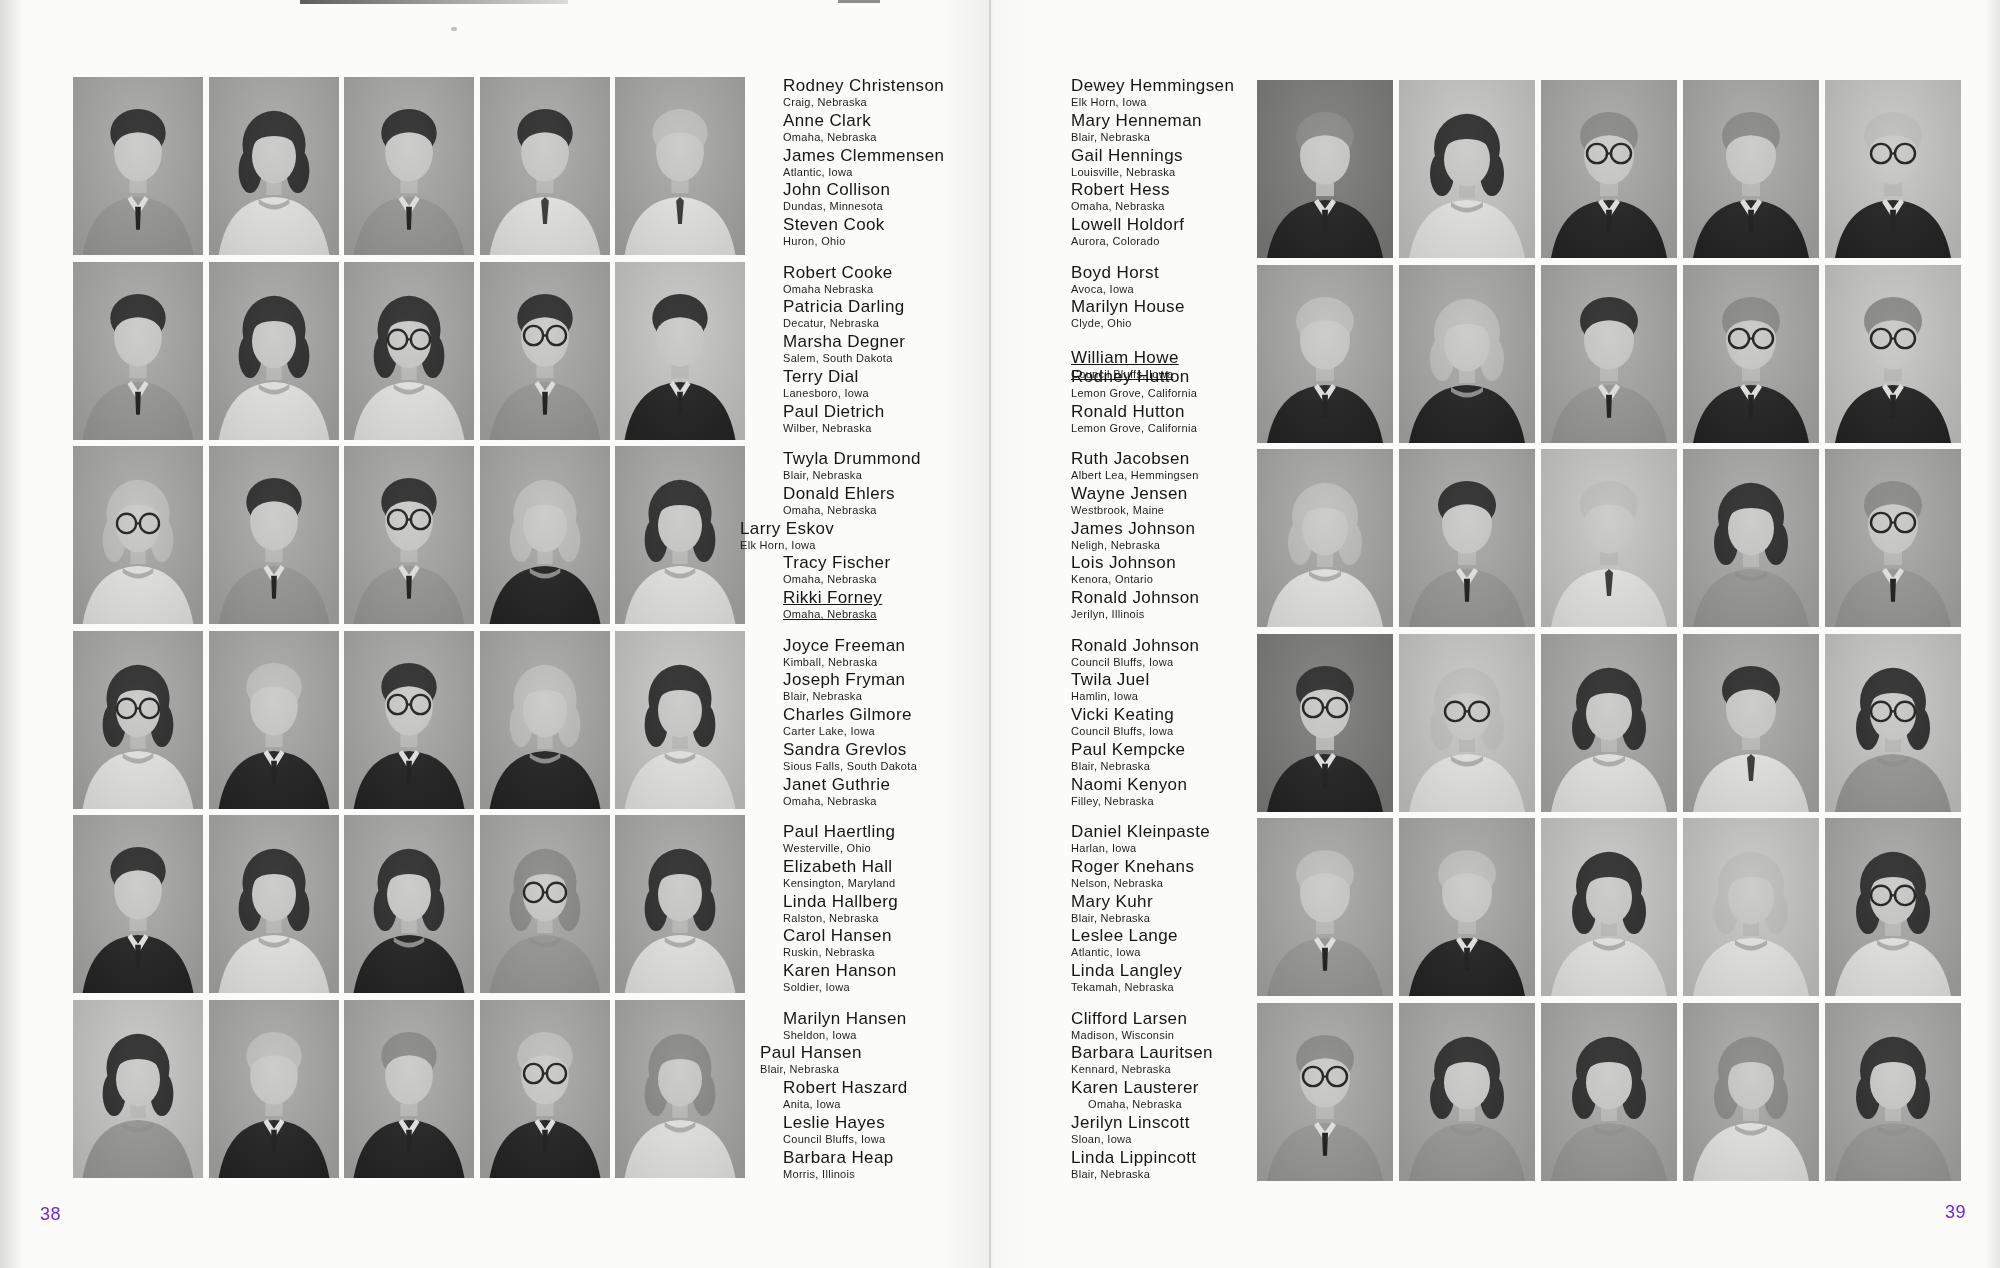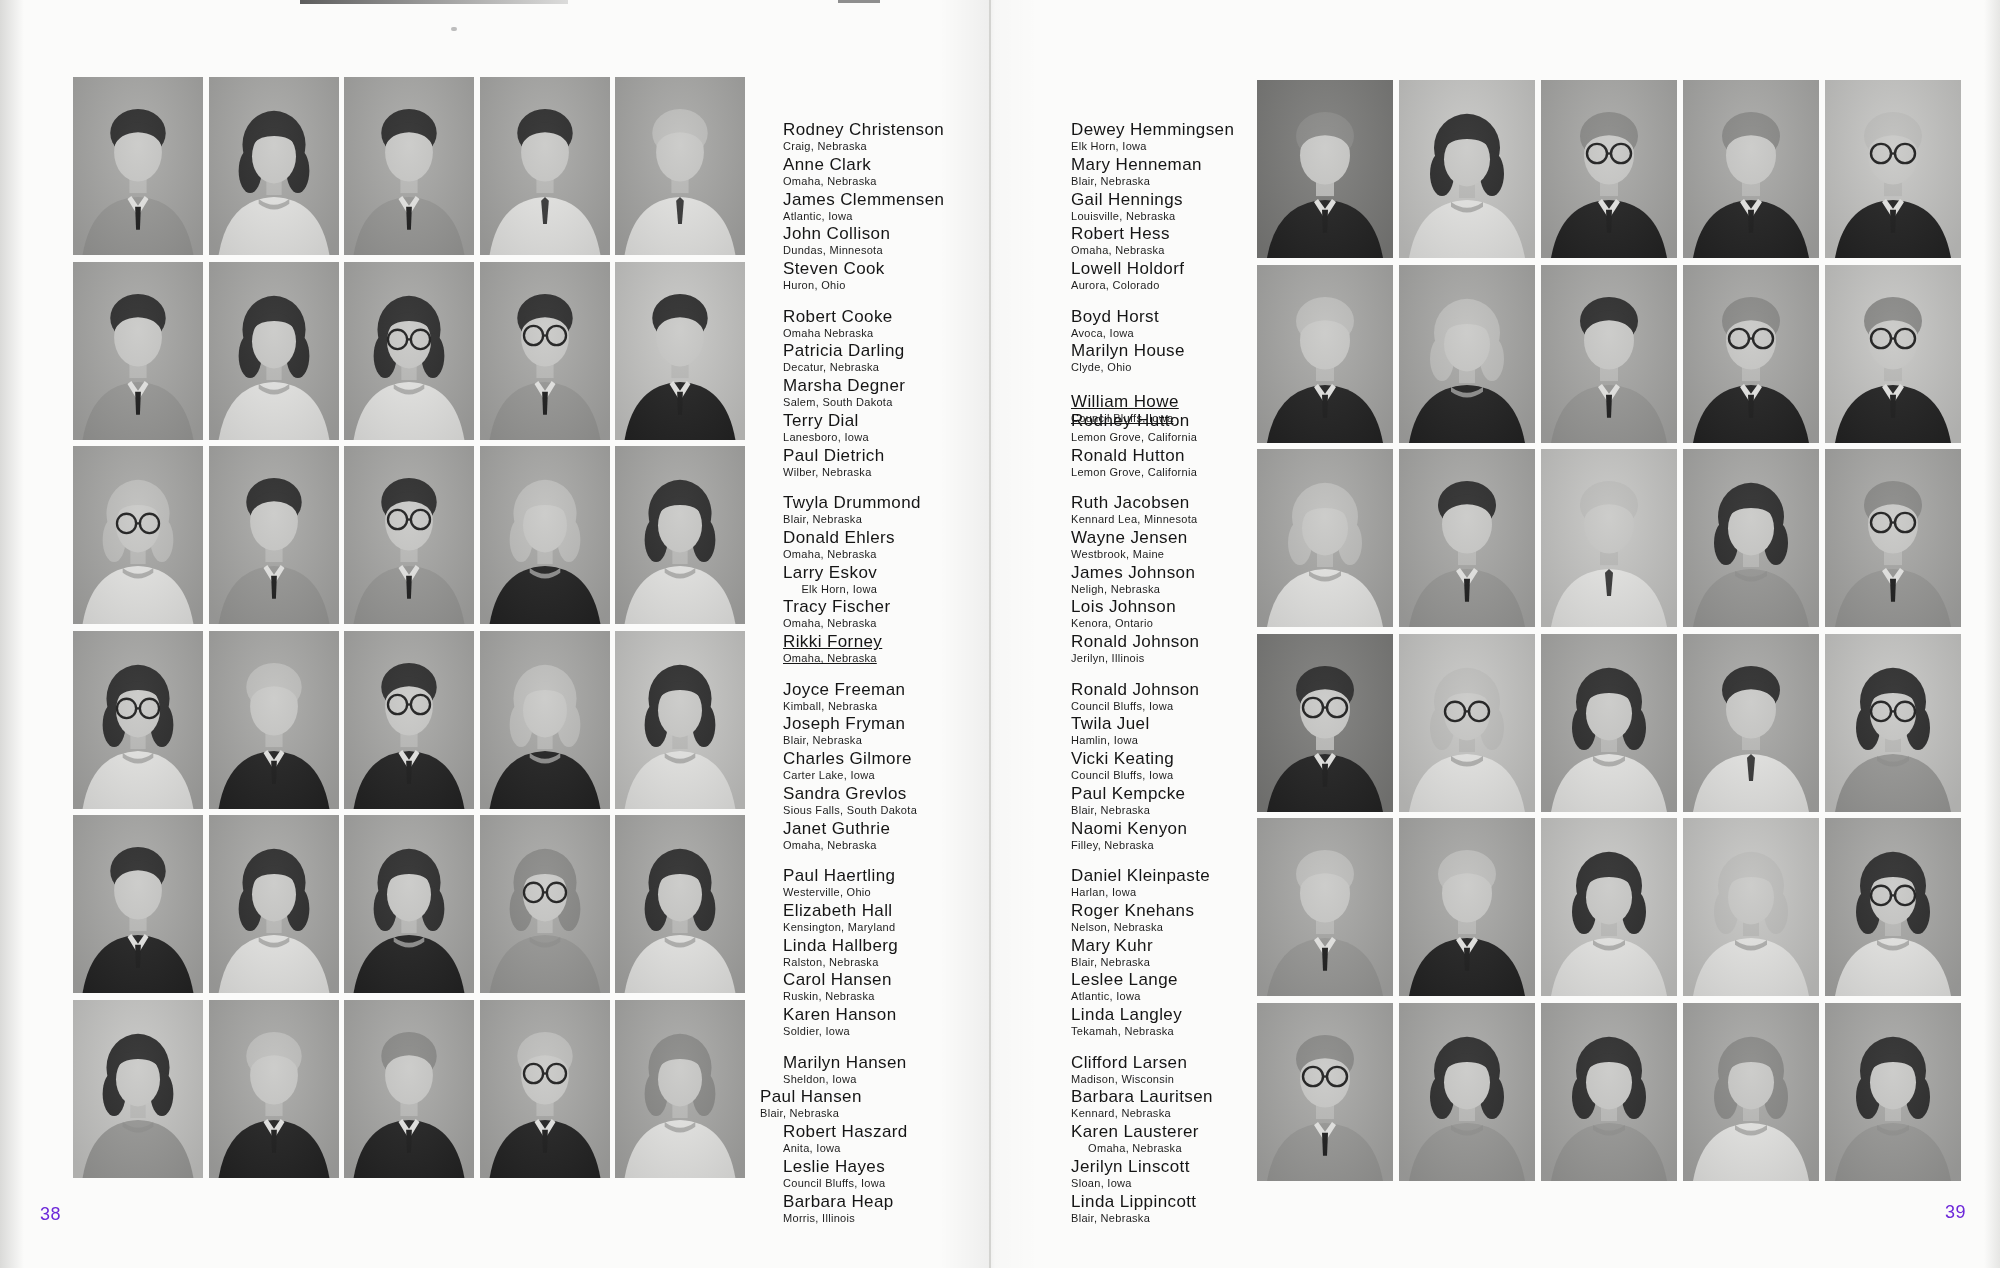--- a/index.html
+++ b/index.html
@@ -19,21 +19,21 @@
   .gutter-line{position:absolute;left:989px;top:0;width:2px;height:100%;background:#d3d3d0;}
 
   
   .photo{position:absolute;margin:0;padding:0;box-shadow:inset 0 0 0 1px rgba(0,0,0,0.18);}
   .photo:after{content:'';position:absolute;left:0;top:0;right:0;bottom:0;
     background:radial-gradient(ellipse at 50% 38%, rgba(255,255,255,0.07), rgba(0,0,0,0.12) 92%);}
   .photo svg{display:block;}
 
   
   .entry{position:absolute;white-space:nowrap;}
-  .entry .nm{font-size:17px;line-height:19px;letter-spacing:0.4px;color:#151515;margin-top:44px;}
+  .entry .nm{font-size:17px;line-height:19px;letter-spacing:0.4px;color:#151515;}
   .entry .loc{font-size:11px;line-height:15px;letter-spacing:0.3px;color:#1d1d1d;}
 
   .page-number{position:absolute;font-size:18px;color:#6d28d9;letter-spacing:0.5px;}
   .pn-left{left:40px;top:1204px;}
   .pn-right{left:1945px;top:1202px;}
 
   
   .streak-a{position:absolute;left:300px;top:0;width:268px;height:4px;
     background:linear-gradient(to right, rgba(40,40,40,0.75), rgba(40,40,40,0.15));}
   .streak-b{position:absolute;left:838px;top:0;width:42px;height:3px;background:rgba(70,70,70,0.6);}
@@ -506,21 +506,21 @@
           <div class="loc">Wilber, Nebraska</div>
         </div>
         <div class="entry" style="left: 783px; top: 449px;">
           <div class="nm">Twyla Drummond</div>
           <div class="loc">Blair, Nebraska</div>
         </div>
         <div class="entry" style="left: 783px; top: 483.8px;">
           <div class="nm">Donald Ehlers</div>
           <div class="loc">Omaha, Nebraska</div>
         </div>
-        <div class="entry" style="left: 783px; top: 518.6px; text-align: right;">
+        <div class="entry" style="left: 740px; top: 518.6px;">
           <div class="nm">Larry Eskov</div>
           <div class="loc">Elk Horn, Iowa</div>
         </div>
         <div class="entry" style="left: 783px; top: 553.4px;">
           <div class="nm">Tracy Fischer</div>
           <div class="loc">Omaha, Nebraska</div>
         </div>
         <div class="entry" style="left: 783px; top: 588.2px; text-decoration: underline;">
           <div class="nm">Rikki Forney</div>
           <div class="loc">Omaha, Nebraska</div>
@@ -626,21 +626,21 @@
         <div class="entry" style="left: 1071px; top: 366.9px;">
           <div class="nm">Rodney Hutton</div>
           <div class="loc">Lemon Grove, California</div>
         </div>
         <div class="entry" style="left: 1071px; top: 401.7px;">
           <div class="nm">Ronald Hutton</div>
           <div class="loc">Lemon Grove, California</div>
         </div>
         <div class="entry" style="left: 1071px; top: 449px;">
           <div class="nm">Ruth Jacobsen</div>
-          <div class="loc">Kennard Lea, Minnesota</div>
+          <div class="loc">Albert Lea, Hemmingsen</div>
         </div>
         <div class="entry" style="left: 1071px; top: 483.8px;">
           <div class="nm">Wayne Jensen</div>
           <div class="loc">Westbrook, Maine</div>
         </div>
         <div class="entry" style="left: 1071px; top: 518.6px;">
           <div class="nm">James Johnson</div>
           <div class="loc">Neligh, Nebraska</div>
         </div>
         <div class="entry" style="left: 1071px; top: 553.4px;">

